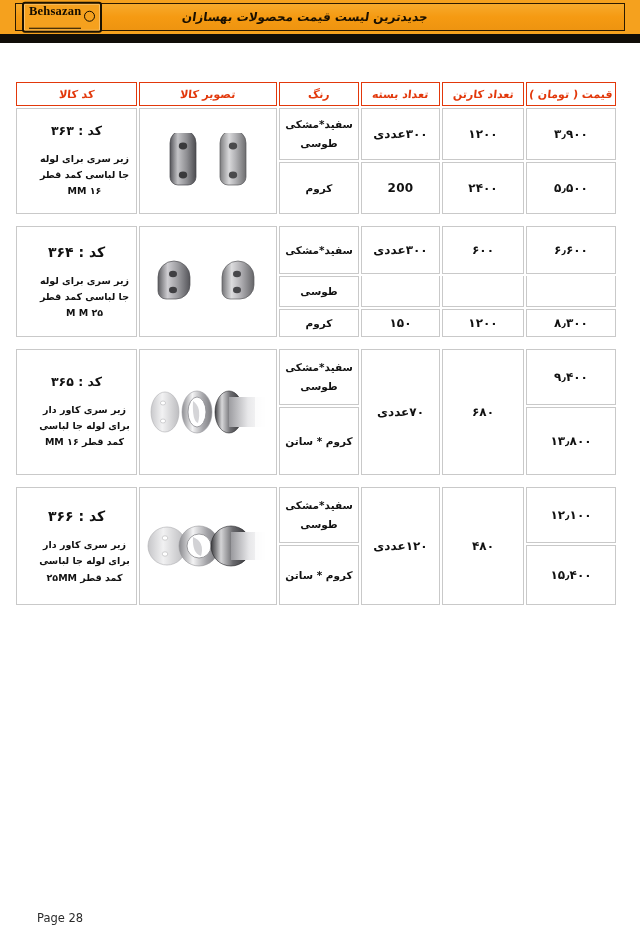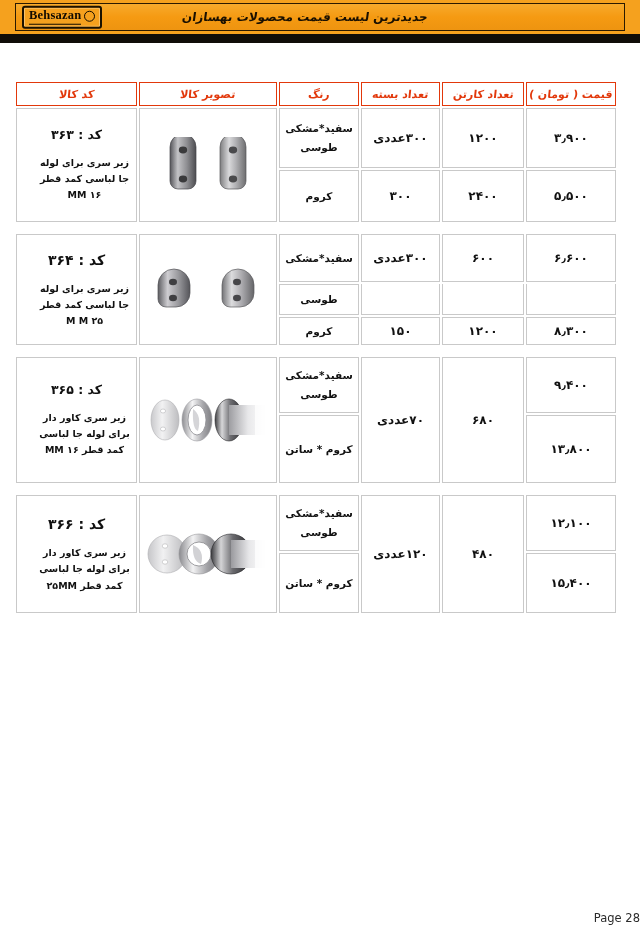--- a/index.html
+++ b/index.html
@@ -33,21 +33,21 @@
     background:#F5A11E;
     padding:1px 5px 2px 5px;
     display:flex;align-items:center;gap:3px;
     box-shadow:inset 0 0 0 1px #f9c168;
   }
   .logo-text{
     font-family:"Liberation Serif","DejaVu Serif",serif;
     font-size:12.5px;font-weight:700;color:#120c00;
     letter-spacing:.2px;line-height:1;
     border-bottom:1.4px solid #120c00;
-    padding-bottom:2px;
+    padding-bottom:10px;
   }
   .logo-mark{
     width:9px;height:9px;border:1.6px solid #120c00;border-radius:50%;
     display:inline-block;flex:none;
   }
   .banner-title{
     width:100%;text-align:center;
     font-family:"DejaVu Sans","Liberation Sans",sans-serif;
     font-size:12px;font-weight:700;color:#1a1000;
     direction:rtl;
@@ -123,24 +123,25 @@
     width:100%;height:100%;
     display:flex;align-items:center;justify-content:center;
     gap:16px;
     background:#fff;
   }
   .art svg{display:block;}
 
   
   .footer{
     position:absolute;left:0;right:0;bottom:14px;
-    text-align:right;
+    text-align:left;
     font-size:11.5px;
     color:#2b2b2b;
     font-family:"DejaVu Sans","Liberation Sans",sans-serif;
+    padding-left:37px;
   }
 </style>
 </head>
 <body>
 
 <div class="banner-wrap">
   <div class="banner-inner">
     <div class="logo-box">
       <span class="logo-text">Behsazan</span>
       <span class="logo-mark"></span>
@@ -165,21 +166,21 @@
         <tr class="head">
     <th><span class="hx">قیمت ( تومان )</span></th>
     <th><span class="hx">تعداد کارتن</span></th>
     <th><span class="hx">تعداد بسته</span></th>
     <th><span class="hx">رنگ</span></th>
     <th><span class="hx">تصویر کالا</span></th>
     <th><span class="hx">کد کالا</span></th>
   </tr>
 
   <tr>
-    <td style="height:60px"><span class="num">۳٫۹۰۰</span></td>
+    <td style="height:52px"><span class="num">۳٫۹۰۰</span></td>
     <td><span class="num">۱۲۰۰</span></td>
     <td><span class="num">۳۰۰عددی</span></td>
     <td>
       <div class="colortxt">سفید*مشکی</div>
       <div class="colortxt">طوسی</div>
     </td>
     <td class="img-cell" rowspan="2">
       <div class="art">
         <svg width="34" height="56" viewBox="0 0 34 56">
           <defs>
@@ -210,21 +211,21 @@
       </div>
     </td>
     <td rowspan="2">
       <div class="code-title">کد : ۳۶۳</div>
       <div class="code-desc">زیر سری برای لوله جا لباسی کمد قطر ۱۶ MM</div>
     </td>
   </tr>
   <tr>
     <td style="height:52px"><span class="num">۵٫۵۰۰</span></td>
     <td><span class="num">۲۴۰۰</span></td>
-    <td><span class="num">۳۰۰</span></td>
+    <td><span class="num">200</span></td>
     <td><span class="colortxt">کروم</span></td>
   </tr>
 
   <tr>
           <td colspan="6" style="border:none;background:transparent;height:8px;padding:0"></td>
         </tr>
 
   <tr>
     <td class="hl" style="height:48px"><span class="num">۶٫۶۰۰</span></td>
     <td class="hl"><span class="num">۶۰۰</span></td>

